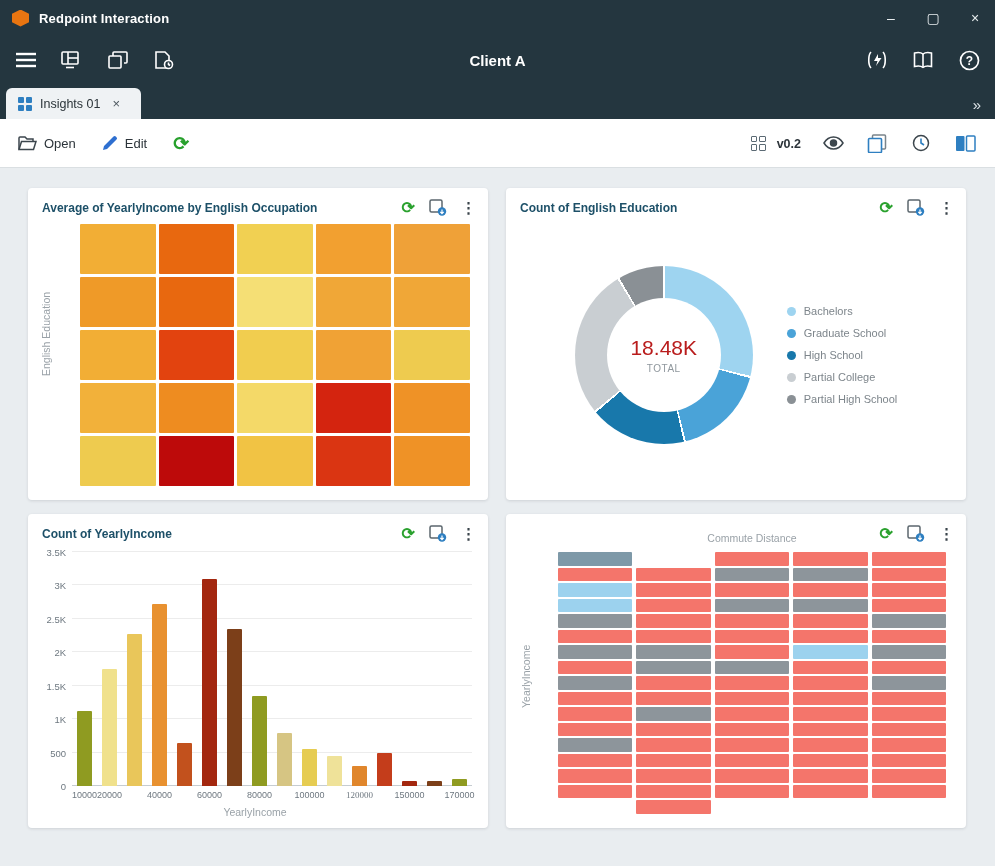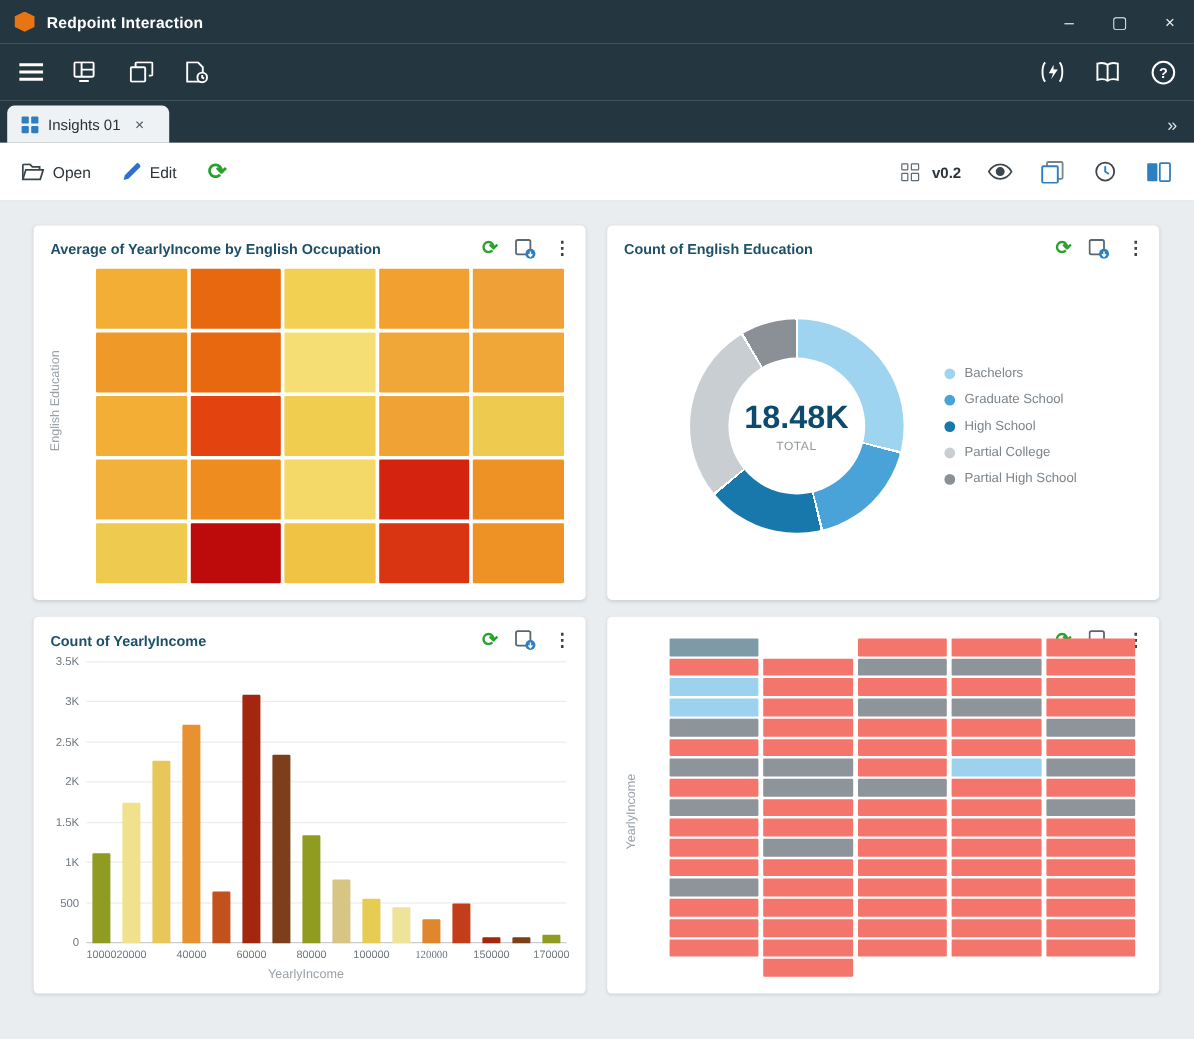--- a/index.html
+++ b/index.html
@@ -52,21 +52,21 @@
   .hm-xlabel { text-align:center; font-size:10.5px; color:#9aa2a8; margin-bottom:6px; }
   .hm-ylabel { position:absolute; left:8px; top:50%; transform:rotate(-90deg) translateX(0); transform-origin:center; font-size:10.5px; color:#9aa2a8; white-space:nowrap; width:20px; }
   .hm-grid { flex:1; display:grid; grid-template-columns:repeat(5,1fr); grid-template-rows:repeat(5,1fr); gap:3px; }
   .hm-grid div { border-radius:1px; }
 
   
   .donut-body { flex:1; display:flex; align-items:center; justify-content:center; gap:34px; padding-bottom:10px; }
   .donut-wrap { position:relative; width:178px; height:178px; }
   .donut-ring { width:178px; height:178px; border-radius:50%; }
   .donut-hole { position:absolute; left:50%; top:50%; width:114px; height:114px; transform:translate(-50%,-50%); background:#fff; border-radius:50%; display:flex; flex-direction:column; align-items:center; justify-content:center; }
-  .donut-value { font-size:27px; font-weight:bold; color:#0c4a6e; }
+  .donut-value { font-size:21px; font-weight:normal; color:#b91c1c; }
   .donut-total { font-size:10px; color:#8f979d; letter-spacing:.5px; margin-top:3px; }
   .legend { display:flex; flex-direction:column; gap:10px; }
   .legend-item { display:flex; align-items:center; gap:8px; }
   .legend-dot { width:9px; height:9px; border-radius:50%; flex:0 0 auto; }
   .legend-label { font-size:11px; color:#7d858b; }
 
   
   .bar-body { flex:1; display:flex; flex-direction:column; padding:6px 16px 10px 10px; }
   .bar-main { flex:1; display:flex; }
   .bar-yaxis { width:34px; position:relative; }
@@ -131,20 +131,21 @@
           </svg>
       </span>
       <span class="tb-icon">
         <svg width="20" height="19" viewBox="0 0 20 19" fill="none" stroke="#fff" stroke-width="1.6">
             <path d="M2 1 h9 l4 4 v12 h-13 z"></path>
             <circle cx="14.5" cy="13.5" r="4" fill="#24363f"></circle>
             <path d="M14.5 11.5 v2 l1.6 1"></path>
           </svg>
       </span>
     </div>
+    <div class="tb-center">Client A</div>
     <div class="tb-right">
       <span class="tb-icon">
         <svg width="22" height="20" viewBox="0 0 22 20" fill="none" stroke="#fff" stroke-width="1.6">
             <path d="M5 2 C2 5 2 15 5 18"></path>
             <path d="M17 2 C20 5 20 15 17 18"></path>
             <path d="M12 4 l-4 7 h3.5 l-1.5 5 5.5-8 h-3.5 z" fill="#fff" stroke="none"></path>
           </svg>
       </span>
       <span class="tb-icon">
         <svg width="22" height="18" viewBox="0 0 22 18" fill="none" stroke="#fff" stroke-width="1.6">
@@ -438,20 +439,21 @@
             <svg width="18" height="17" viewBox="0 0 18 17" fill="none">
                 <rect x="1" y="1" width="12" height="12" rx="1.5" stroke="#5b666d" stroke-width="1.5"></rect>
                 <circle cx="13" cy="12.5" r="4.2" fill="#2e7fc1"></circle>
                 <path d="M13 10.5 v4 M11.3 12.8 l1.7 1.9 1.7-1.9" stroke="#fff" stroke-width="1.2" fill="none"></path>
               </svg>
           </span>
           <span class="ci-kebab">⋮</span>
         </div>
       </div>
       <div class="tp-body">
+        <div class="tp-xlabel">Commute Distance</div>
         <div class="tp-ylabel">YearlyIncome</div>
         <div class="tp-grid" style="grid-template-rows: repeat(17, 1fr);">
             <div style="background: rgb(126, 153, 168);"></div>
             <div style="background: transparent;"></div>
             <div style="background: rgb(244, 117, 107);"></div>
             <div style="background: rgb(244, 117, 107);"></div>
             <div style="background: rgb(244, 117, 107);"></div>
             <div style="background: rgb(244, 117, 107);"></div>
             <div style="background: rgb(244, 117, 107);"></div>
             <div style="background: rgb(141, 149, 155);"></div>

